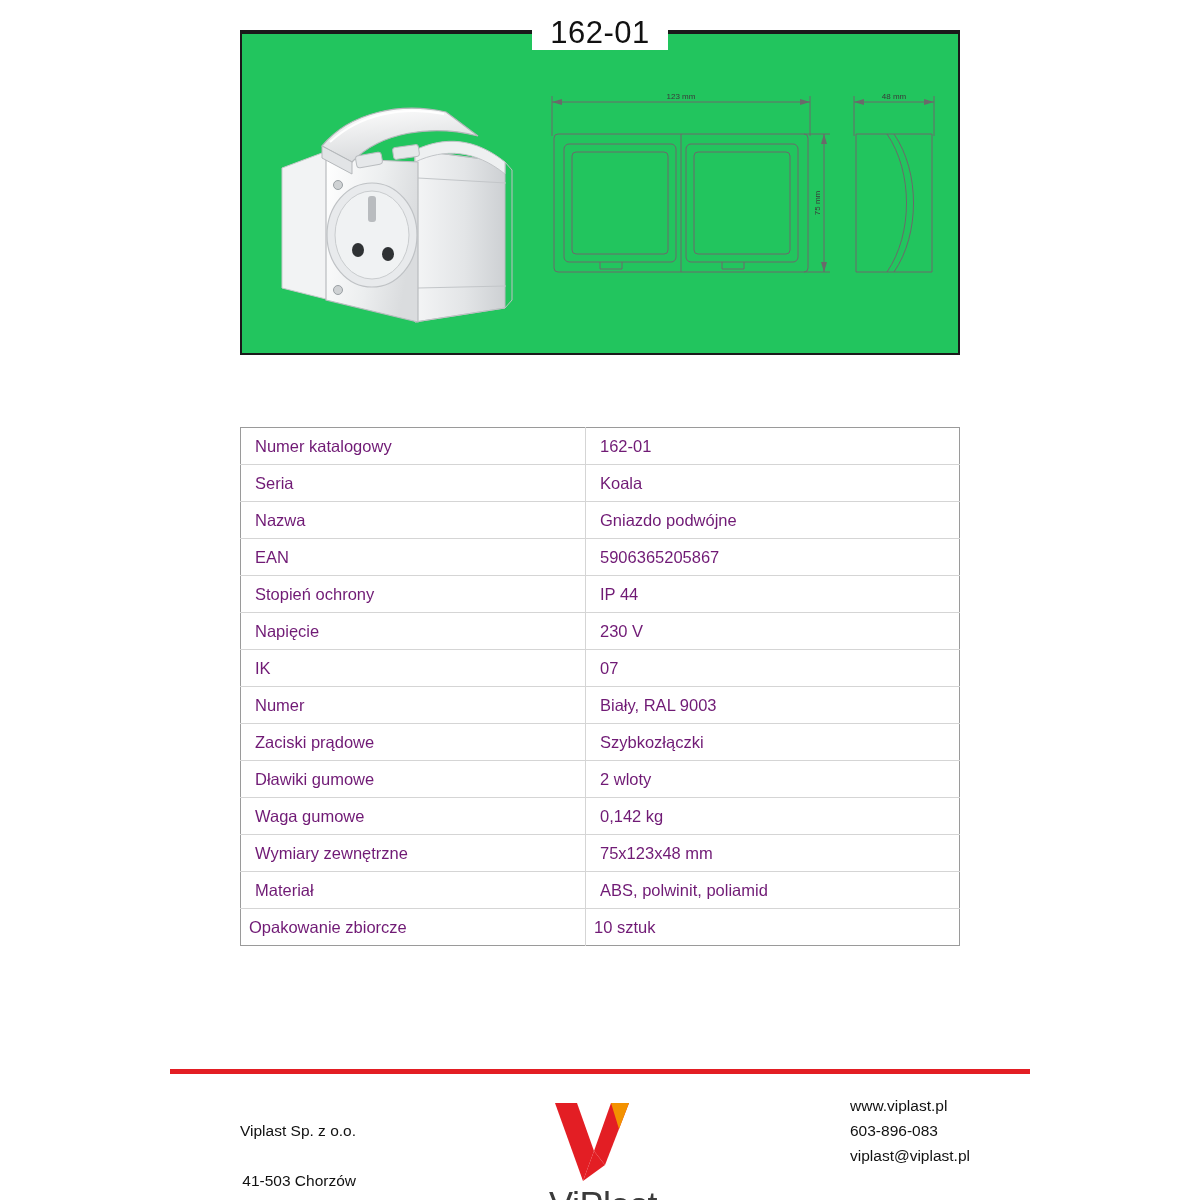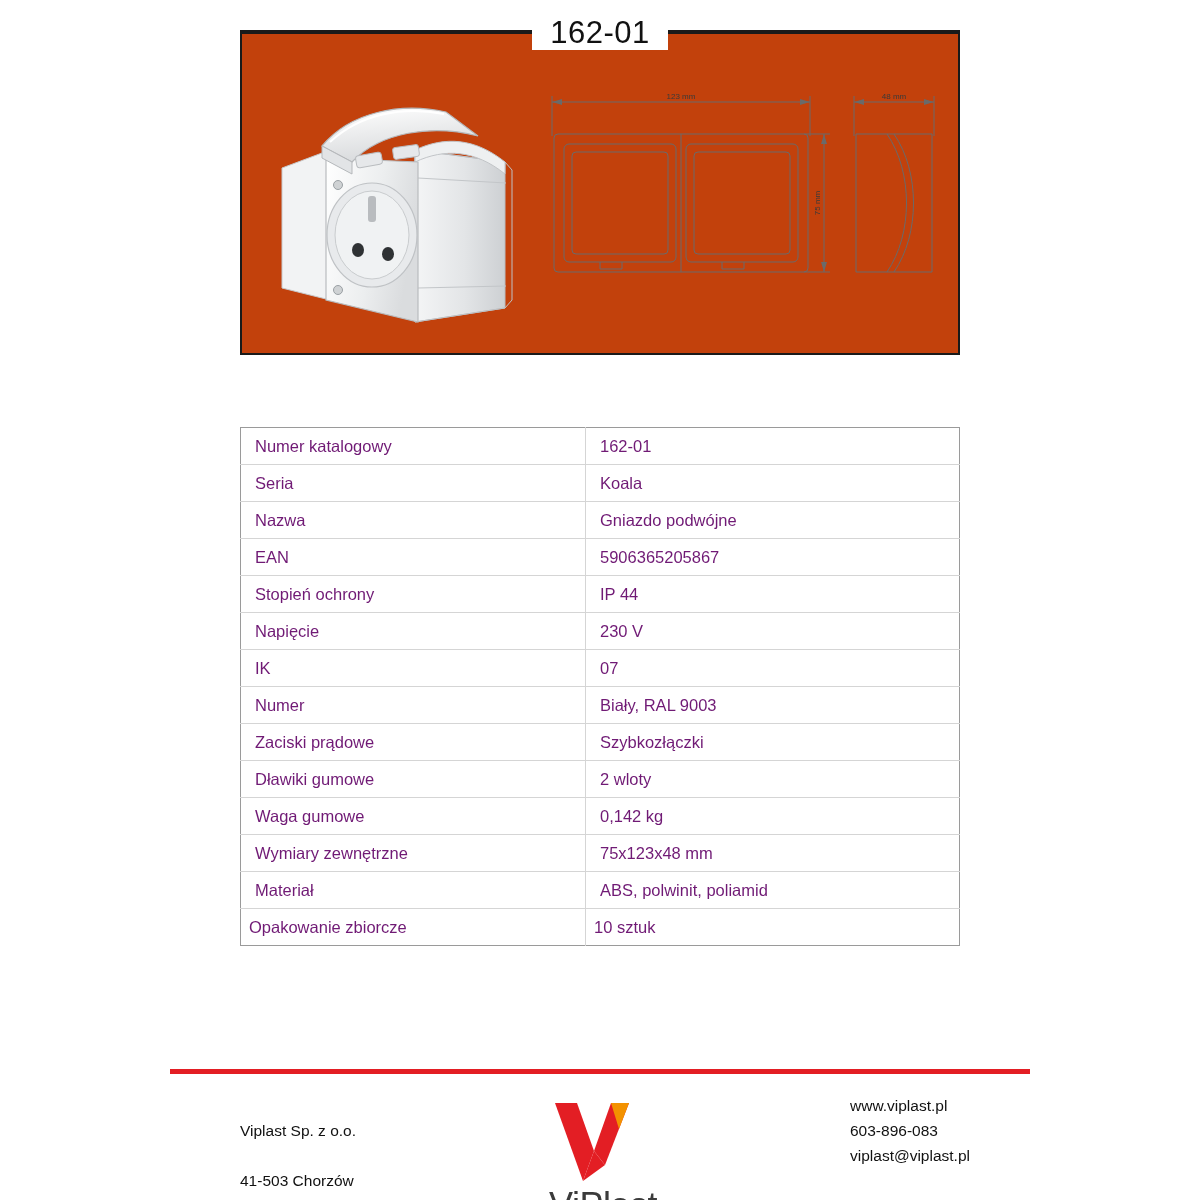--- a/index.html
+++ b/index.html
@@ -18,21 +18,21 @@
   }
 
   
   .product-panel {
     position: absolute;
     left: 240px;
     top: 30px;
     width: 720px;
     height: 325px;
     border: 2px solid #1a1a1a;
-    background: #c2410c;
+    background: #22c55e;
   }
   .title-wrap {
     position: absolute;
     left: 240px;
     top: 16px;
     width: 720px;
     height: 34px;
     display: flex;
     align-items: center;
     justify-content: center;
@@ -109,21 +109,21 @@
     justify-content: space-between;
   }
   .addr {
     font-size: 15.5px;
     line-height: 25px;
     color: #111;
     padding-top: 8px;
     padding-left: 70px;
     white-space: pre-line;
   }
-  .addr div { white-space: nowrap; }
+  .addr div { white-space: nowrap; text-align: right; }
   .logo-block {
     display: flex;
     gap: 0;
     padding-top: 8px;
     flex-direction: column;
   }
   .logo-word {
     font-size: 36px;
     color: #3b3b3b;
     letter-spacing: -0.5px;

